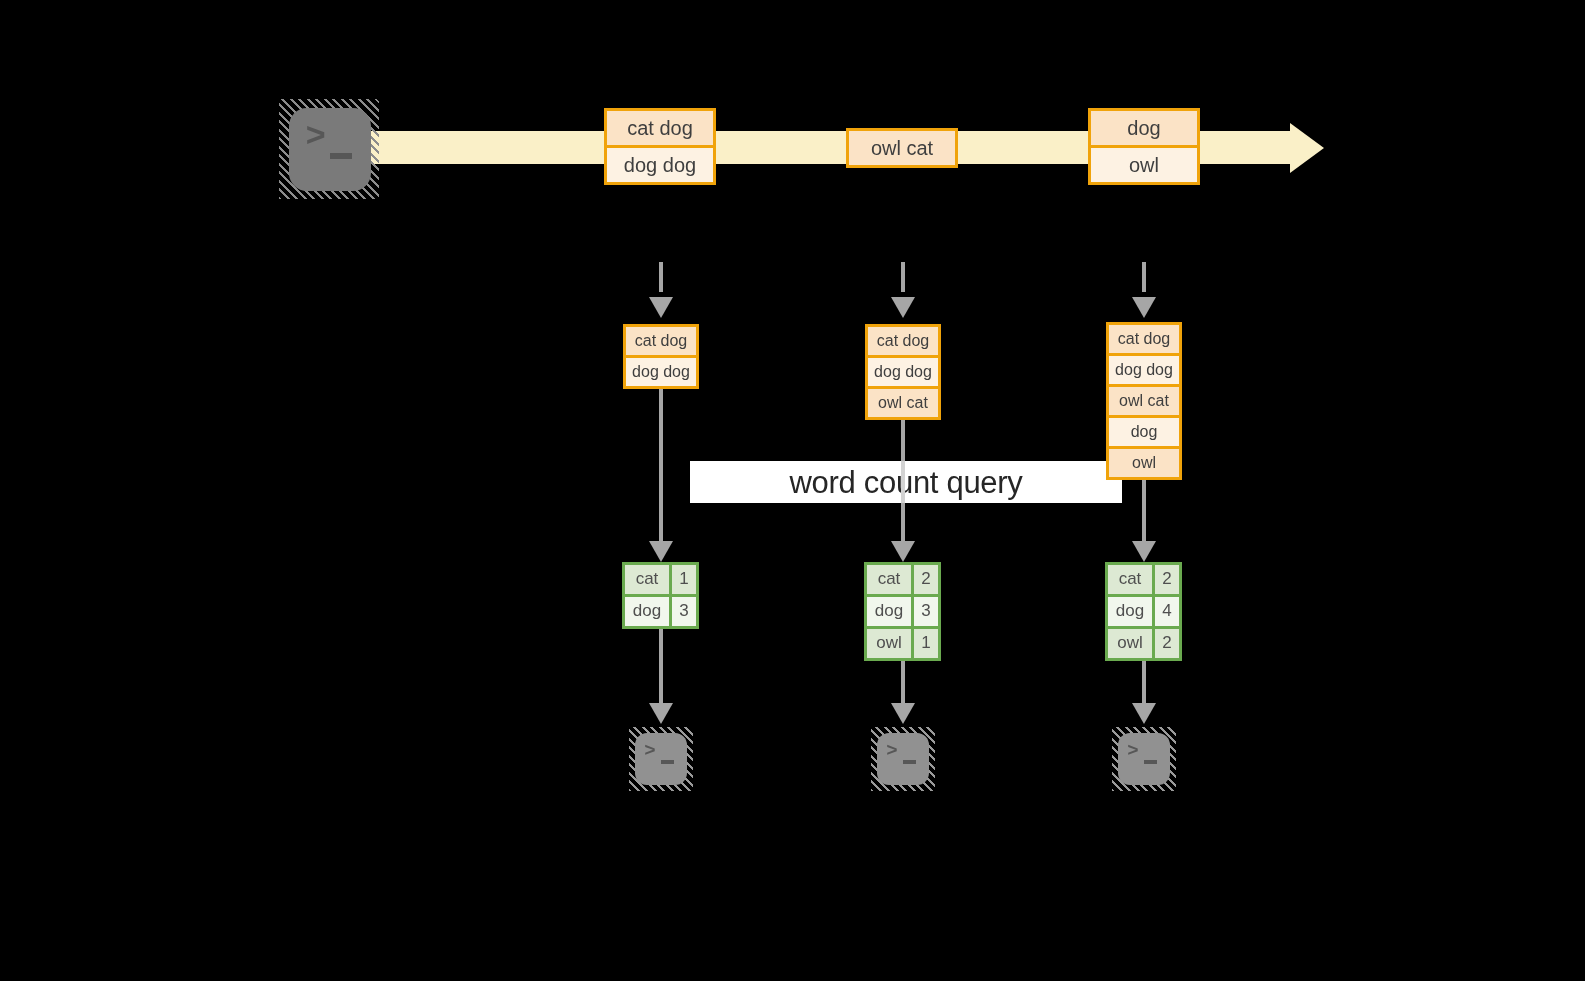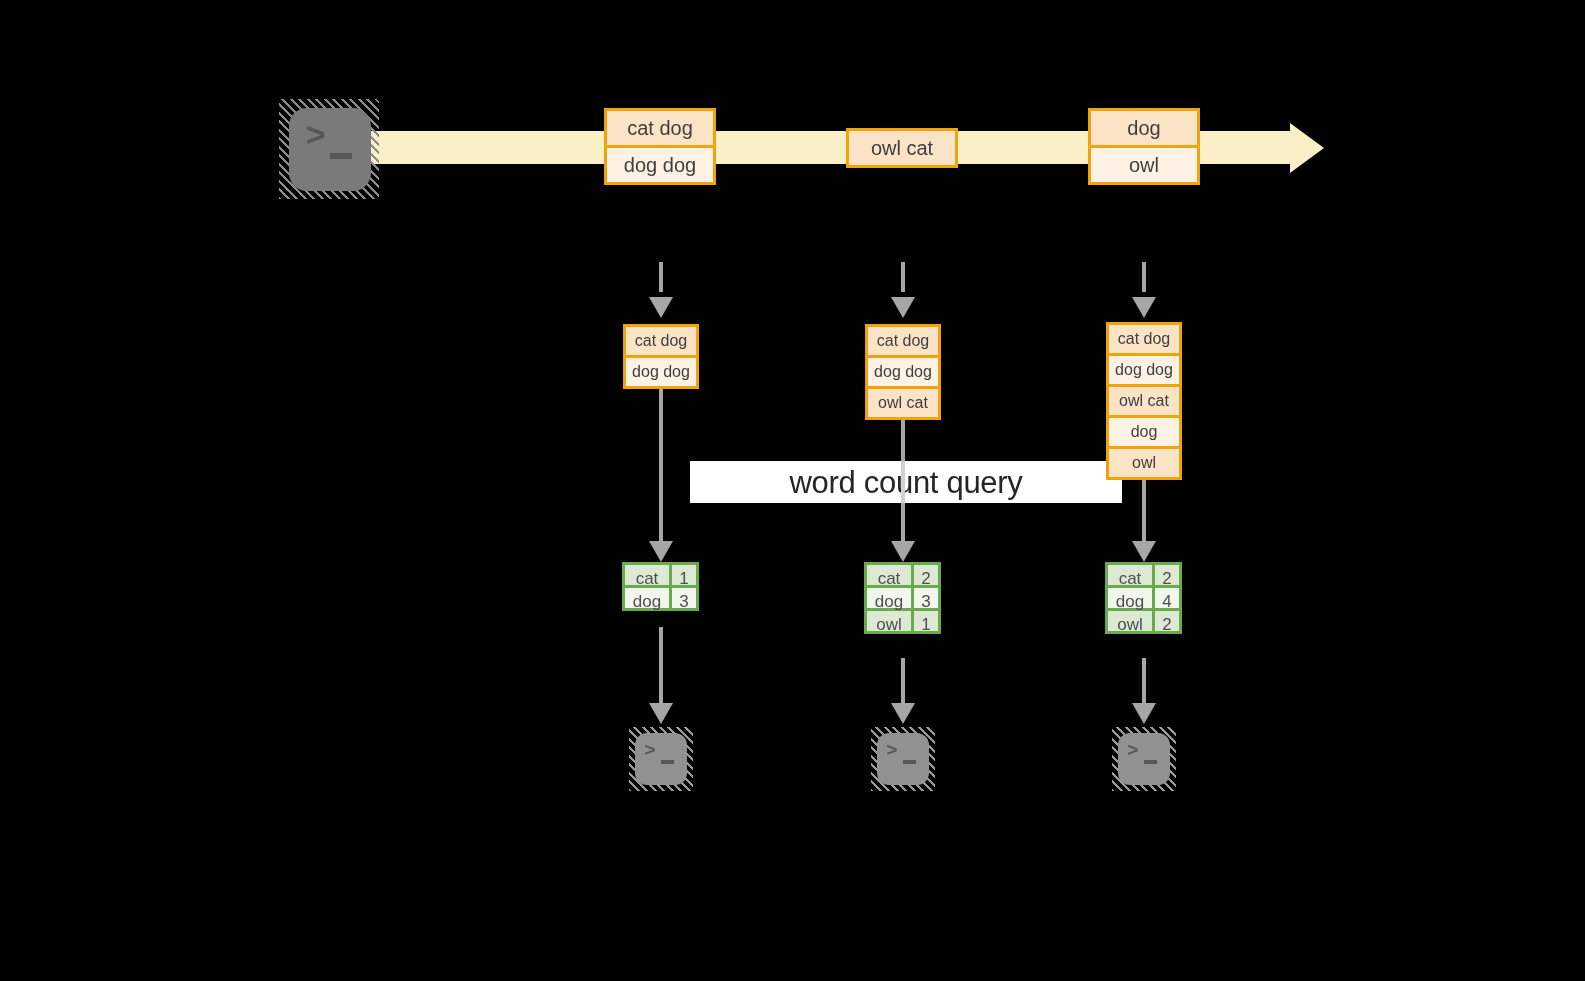--- a/index.html
+++ b/index.html
@@ -35,21 +35,21 @@
   .dash{position:absolute;width:4px;height:30px;background:#a6a6a6;z-index:4;}
   .vline{position:absolute;width:4px;background:#a6a6a6;z-index:4;}
   .tri-down{position:absolute;width:0;height:0;z-index:4;
     border-left:12px solid transparent;border-right:12px solid transparent;border-top:21px solid #a6a6a6;}
   .line-over-label{position:absolute;width:4px;background:#d2d2d2;z-index:6;}
   
   .qlabel{position:absolute;left:690px;top:461px;width:432px;height:42px;background:#ffffff;z-index:5;
     text-align:center;line-height:43px;font-size:31px;color:#262626;letter-spacing:-0.3px;}
   
   .gtable{position:absolute;display:grid;grid-template-columns:44px 24px;gap:3px;padding:3px;background:#6aaa4f;z-index:10;}
-  .gcell{height:20px;line-height:28px;text-align:center;font-size:17px;color:#4f4f4f;background:#dde9d3;}
+  .gcell{height:29px;line-height:28px;text-align:center;font-size:17px;color:#4f4f4f;background:#dde9d3;}
   .gcell.lt{background:#f1f7ed;}
 </style>
 </head>
 <body>
 
 <div class="canvas">
 
   <div class="band"></div>
   <div class="band-head"></div>
 

